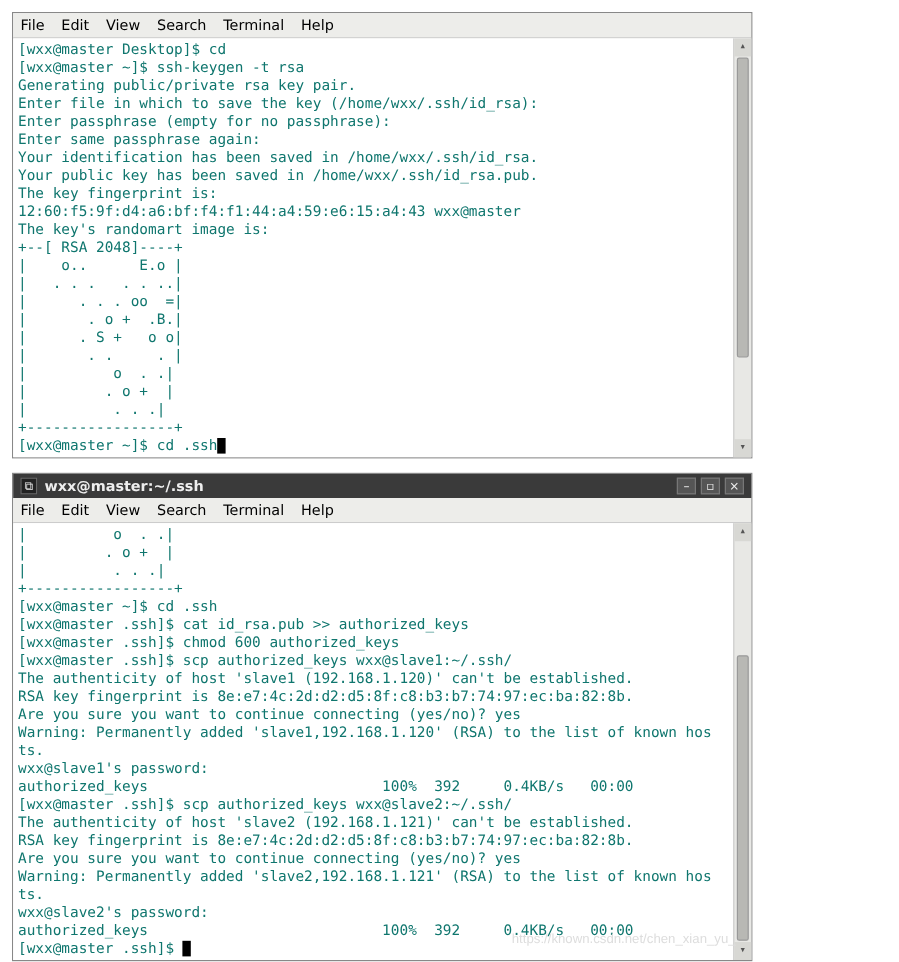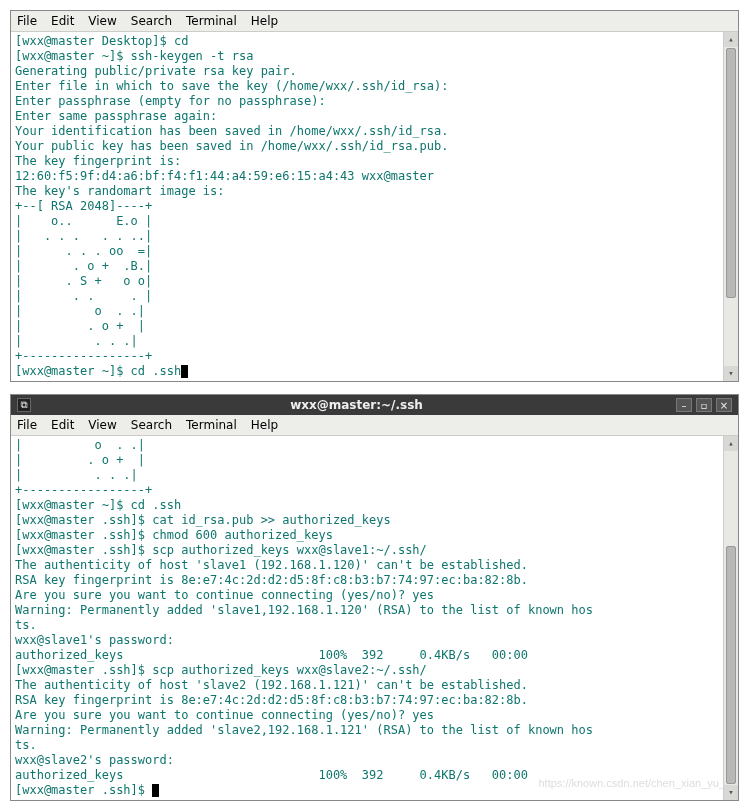--- a/index.html
+++ b/index.html
@@ -25,21 +25,21 @@
       font-size: 12px;
       font-weight: bold;
     }
     .titlebar .icon-sq {
       width: 14px; height: 14px;
       margin-right: 6px;
       display: inline-flex; align-items: center; justify-content: center;
       background: #222; border: 1px solid #666;
       font-size: 10px; font-weight: normal;
     }
-    .titlebar .title-txt { flex: 1; text-align: center; }
+    .titlebar .title-txt { flex: 1; }
     .titlebar .win-controls { display: flex; gap: 4px; }
     .titlebar .ctl {
       width: 16px; height: 14px;
       display: inline-flex; align-items: center; justify-content: center;
       background: #555; border: 1px solid #777;
       font-size: 10px; font-weight: normal; cursor: pointer;
     }
     .menubar {
       background: #ededea;
       border-bottom: 1px solid #ccc;
@@ -93,21 +93,21 @@
     }
     .watermark {
       position: absolute;
       right: 14px;
       bottom: 12px;
       color: #ddd;
       font-family: Arial, sans-serif;
       font-size: 11px;
       pointer-events: none;
     }
-    .wrap { position: relative; width: 729px; }
+    .wrap { position: relative; width: 617px; }
   </style>
 </head>
 <body>
 <div class="wrap">
 
 <div class="window">
   <div class="menubar">
     <span>File</span>
     <span>Edit</span>
     <span>View</span>

